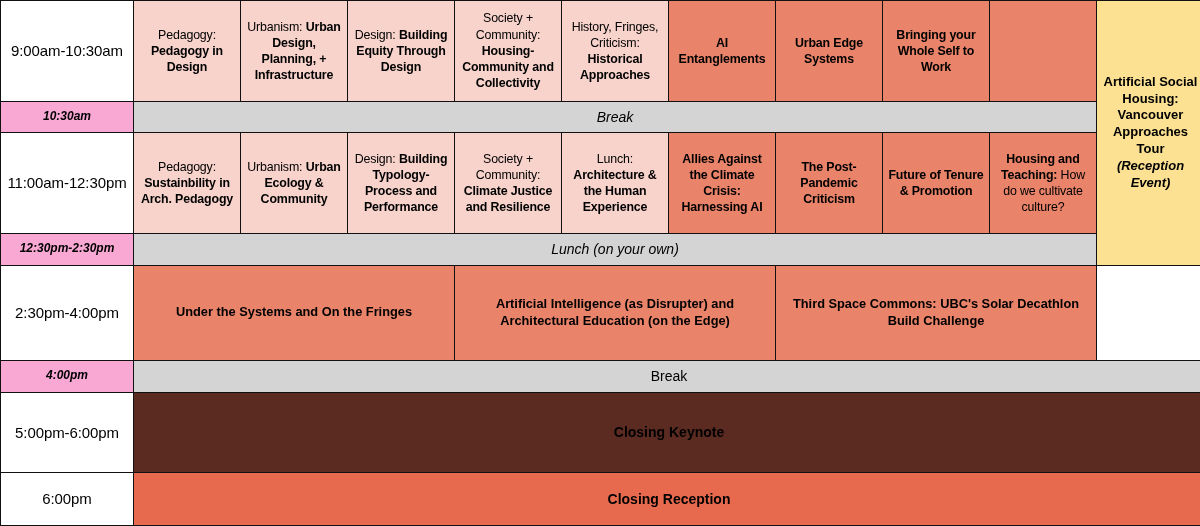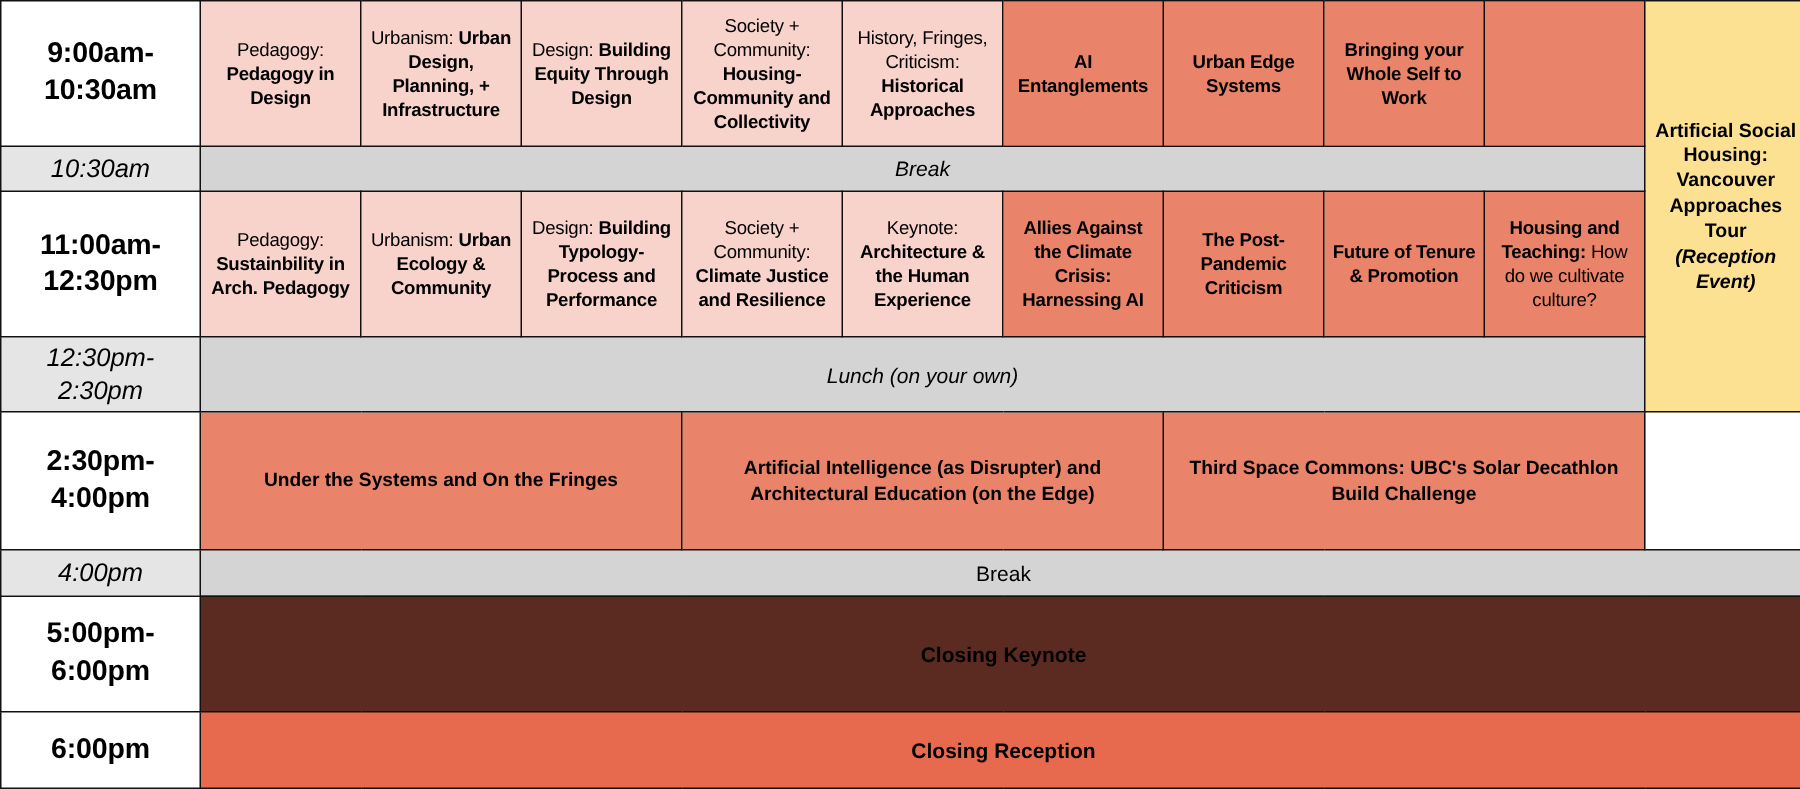--- a/index.html
+++ b/index.html
@@ -29,29 +29,29 @@
   }
 
   
   col.c-time { width: 133px; }
   col.c-sess { width: 107px; }
   col.c-tour { width: 108px; }
 
   
   .time {
     background: #ffffff;
-    font-size: 19px;
-    font-weight: bold;
+    font-size: 15px;
+    font-weight: normal;
     letter-spacing: -0.1px;
   }
   .time-break {
-    background: #e5e5e5;
-    font-size: 17px;
+    background: #f9a8d4;
+    font-size: 12px;
     font-style: italic;
-    font-weight: normal;
+    font-weight: bold;
   }
 
   
   .sess {
     font-size: 12.4px;
     letter-spacing: -0.15px;
   }
   .sess b { font-weight: bold; }
   .pink   { background: #F7D3CB; }
   .salmon { background: #E98369; }
@@ -176,21 +176,21 @@
     </td>
     <td class="sess pink">
       <span>Design:</span>
       <b>Building Typology-Process and Performance</b>
     </td>
     <td class="sess pink">
       <span>Society + Community:</span>
       <b>Climate Justice and Resilience</b>
     </td>
     <td class="sess pink">
-      <span>Keynote:</span>
+      <span>Lunch:</span>
       <b>Architecture &amp; the Human Experience</b>
     </td>
     <td class="sess salmon">
       <b>Allies Against the Climate Crisis: Harnessing AI</b>
     </td>
     <td class="sess salmon">
       <b>The Post-Pandemic Criticism</b>
     </td>
     <td class="sess salmon">
       <b>Future of Tenure &amp; Promotion</b>

